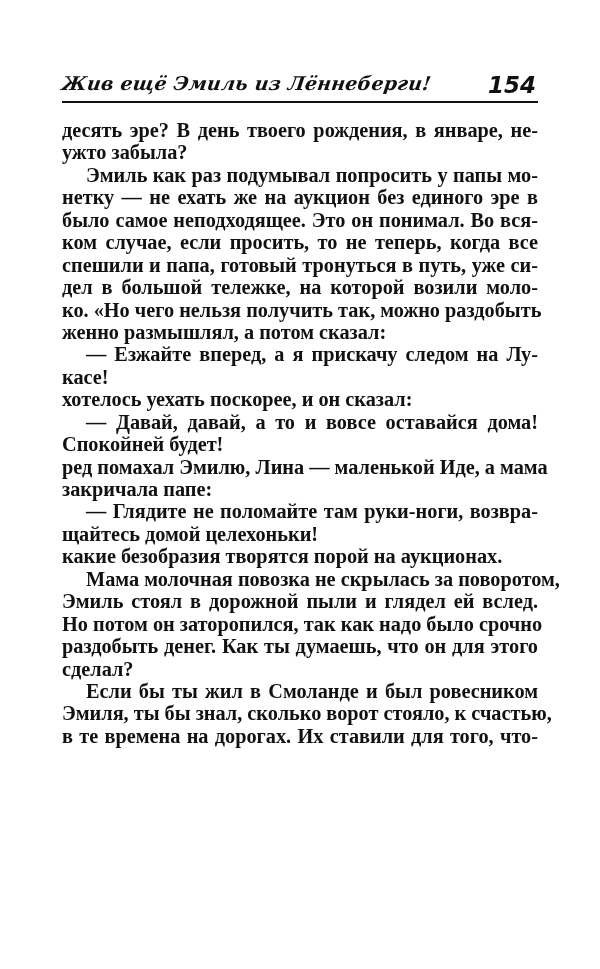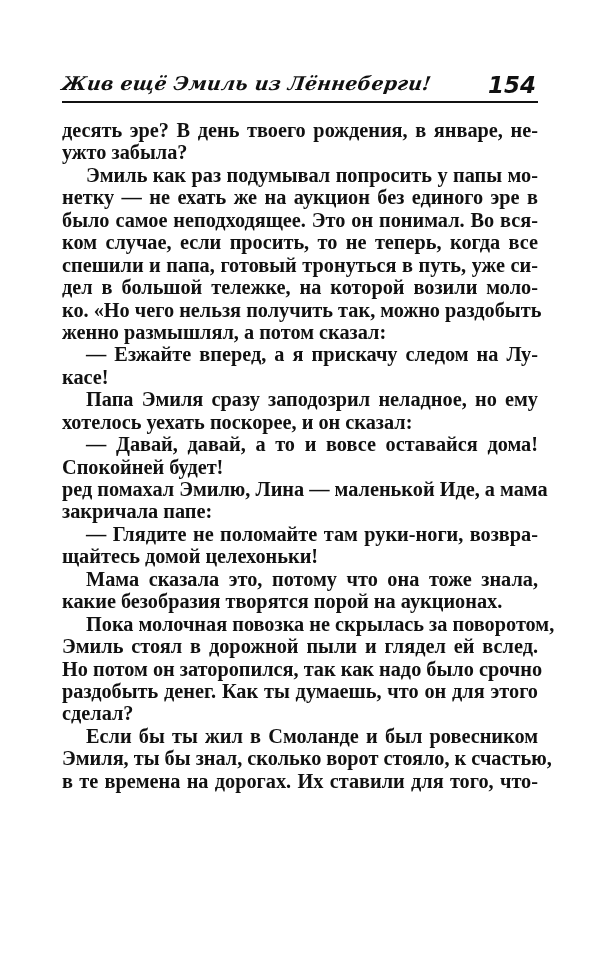--- a/index.html
+++ b/index.html
@@ -59,31 +59,29 @@
       <span class="line indent">Эмиль как раз подумывал попросить у папы мо-</span>
       <span class="line">нетку — не ехать же на аукцион без единого эре в</span>
       <span class="line">было самое неподходящее. Это он понимал. Во вся-</span>
       <span class="line">ком случае, если просить, то не теперь, когда все</span>
       <span class="line">спешили и папа, готовый тронуться в путь, уже си-</span>
       <span class="line">дел в большой тележке, на которой возили моло-</span>
       <span class="line">ко. «Но чего нельзя получить так, можно раздобыть</span>
       <span class="line last">женно размышлял, а потом сказал:</span>
       <span class="line indent">— Езжайте вперед, а я прискачу следом на Лу-</span>
       <span class="line last">касе!</span>
-      <span class="line indent">Папа Эмиля сразу заподозрил неладное, но ему</span>
       <span class="line last">хотелось уехать поскорее, и он сказал:</span>
       <span class="line indent">— Давай, давай, а то и вовсе оставайся дома!</span>
       <span class="line last">Спокойней будет!</span>
       <span class="line">ред помахал Эмилю, Лина — маленькой Иде, а мама</span>
       <span class="line last">закричала папе:</span>
       <span class="line indent">— Глядите не поломайте там руки-ноги, возвра-</span>
       <span class="line last">щайтесь домой целехоньки!</span>
-      <span class="line indent">Мама сказала это, потому что она тоже знала,</span>
       <span class="line last">какие безобразия творятся порой на аукционах.</span>
-      <span class="line indent">Пока молочная повозка не скрылась за поворотом,</span>
+      <span class="line indent">Мама молочная повозка не скрылась за поворотом,</span>
       <span class="line">Эмиль стоял в дорожной пыли и глядел ей вслед.</span>
       <span class="line">Но потом он заторопился, так как надо было срочно</span>
       <span class="line">раздобыть денег. Как ты думаешь, что он для этого</span>
       <span class="line last">сделал?</span>
       <span class="line indent">Если бы ты жил в Смоланде и был ровесником</span>
       <span class="line">Эмиля, ты бы знал, сколько ворот стояло, к счастью,</span>
       <span class="line">в те времена на дорогах. Их ставили для того, что-</span>
     </div>
 </div>
 

